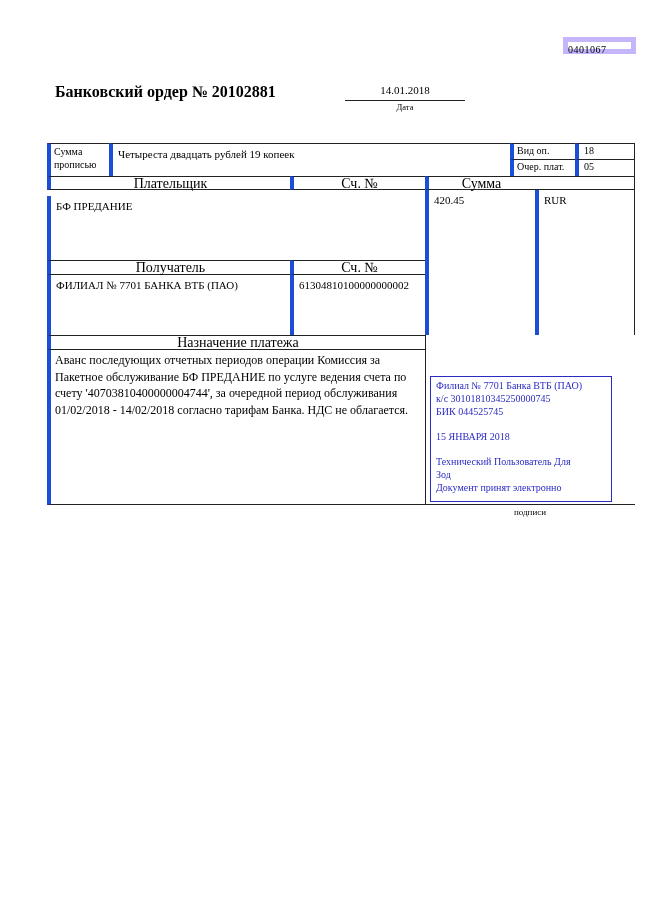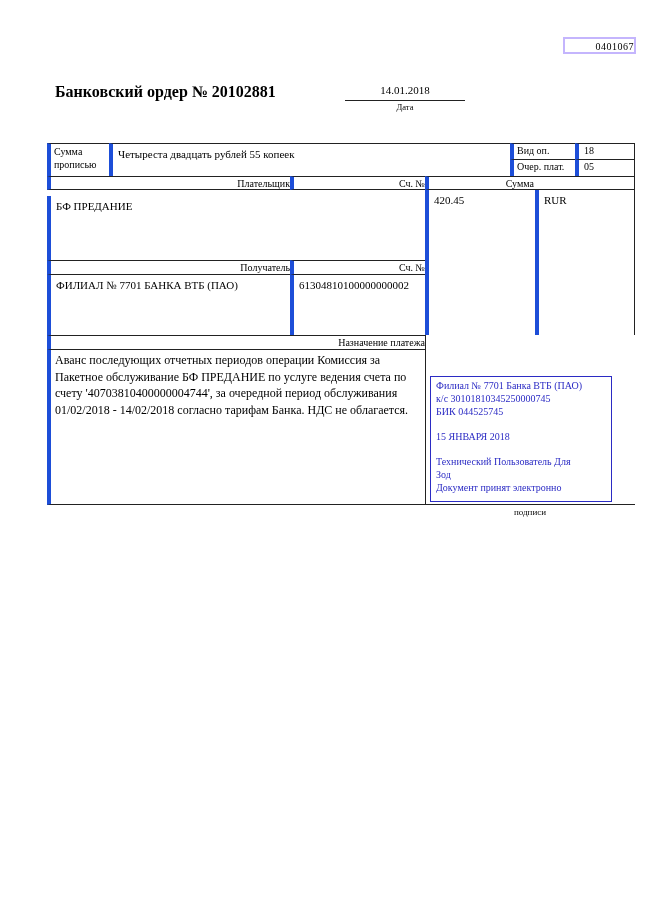--- a/index.html
+++ b/index.html
@@ -6,23 +6,23 @@
   body{background:#ffffff}
   .page{position:relative;width:660px;height:919px;background:#ffffff;
         font-family:"Liberation Serif",serif;color:#000;overflow:hidden}
   .abs{position:absolute;box-sizing:border-box}
   .bt{border-top:1px solid #222}
   .bl{border-left:4px solid #1d4ed8}
   .br{border-right:1px solid #222}
   .bb{border-bottom:1px solid #222}
   .txt{font-size:11px;line-height:1.3}
   .pad{padding:3px 5px}
-  .hdr{font-size:10px;text-align:right;line-height:13px}
+  .hdr{font-size:14px;text-align:center;line-height:13px}
   .smalllab{font-size:10px;line-height:1.25;padding:1px 3px}
-  .code-box{border:2px solid #c4b5fd;font-size:10px;text-align:right;
+  .code-box{border:5px solid #c4b5fd;font-size:10px;text-align:left;
             letter-spacing:.5px;line-height:15px}
   .title{font-size:16px;font-weight:bold;white-space:nowrap}
   .datev{font-size:11px;text-align:center}
   .datel{font-size:8.5px;text-align:center}
   .purpose{font-size:12px;line-height:1.38;padding:2px 4px;text-align:left}
   .stamp{border:1px solid #2b2bc4;color:#2b2bc4;font-size:10px;
          line-height:1.28;padding:3px 5px}
   .stamp .ln{min-height:12.5px}
   .sig{font-size:9px;text-align:center}
 </style>
@@ -34,21 +34,21 @@
   <div class="abs code-box" style="left:563px;top:37px;width:73px;height:17px">
     <span>0401067</span>
   </div>
 
   <div class="abs title" style="left:55px;top:83px">Банковский ордер № 20102881</div>
   <div class="abs datev" style="left:345px;top:84px;width:120px">14.01.2018</div>
   <div class="abs" style="left:345px;top:100px;width:120px;height:0;border-top:1px solid #222"></div>
   <div class="abs datel" style="left:345px;top:102px;width:120px">Дата</div>
 
   <div class="abs bt bl smalllab" style="left:47px;top:143px;width:62px;height:33px;padding:2px 3px">Сумма прописью</div>
-  <div class="abs bt bl txt pad" style="left:109px;top:143px;width:401px;height:33px">Четыреста двадцать рублей 55 копеек</div>
+  <div class="abs bt bl txt pad" style="left:109px;top:143px;width:401px;height:33px">Четыреста двадцать рублей 19 копеек</div>
 
   <div class="abs bt bl smalllab" style="left:510px;top:143px;width:65px;height:16px">Вид оп.</div>
   <div class="abs bt bl br smalllab" style="left:575px;top:143px;width:60px;height:16px;padding:1px 5px">18</div>
   <div class="abs bt bl smalllab" style="left:510px;top:159px;width:65px;height:17px">Очер. плат.</div>
   <div class="abs bt bl br smalllab" style="left:575px;top:159px;width:60px;height:17px;padding:1px 5px">05</div>
 
   <div class="abs bt bl bb hdr" style="left:47px;top:176px;width:243px;height:14px">Плательщик</div>
   <div class="abs bt bl bb hdr" style="left:290px;top:176px;width:135px;height:14px">Сч. №</div>
   <div class="abs bt bl br bb hdr" style="left:425px;top:176px;width:210px;height:14px;padding-right:100px">Сумма</div>
 

